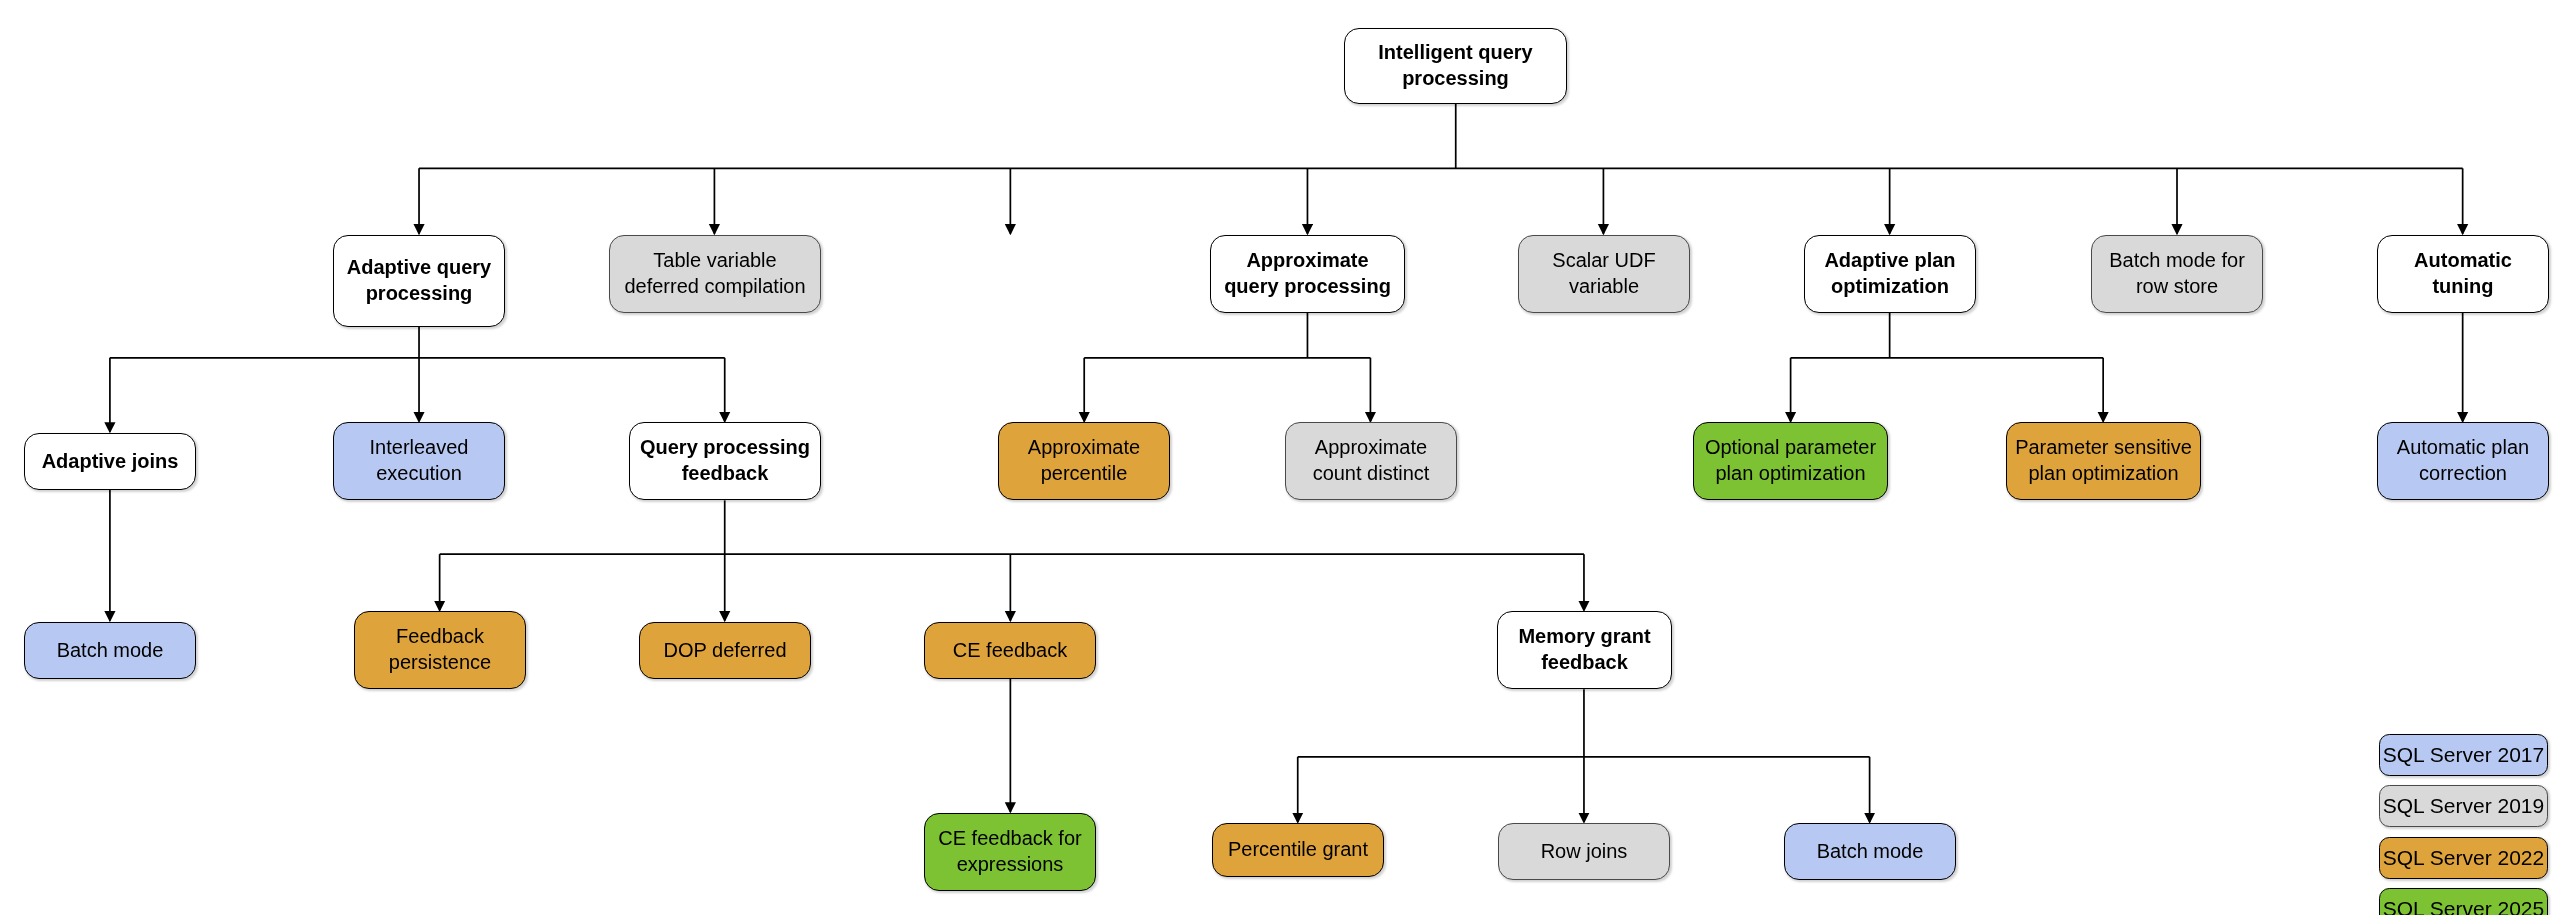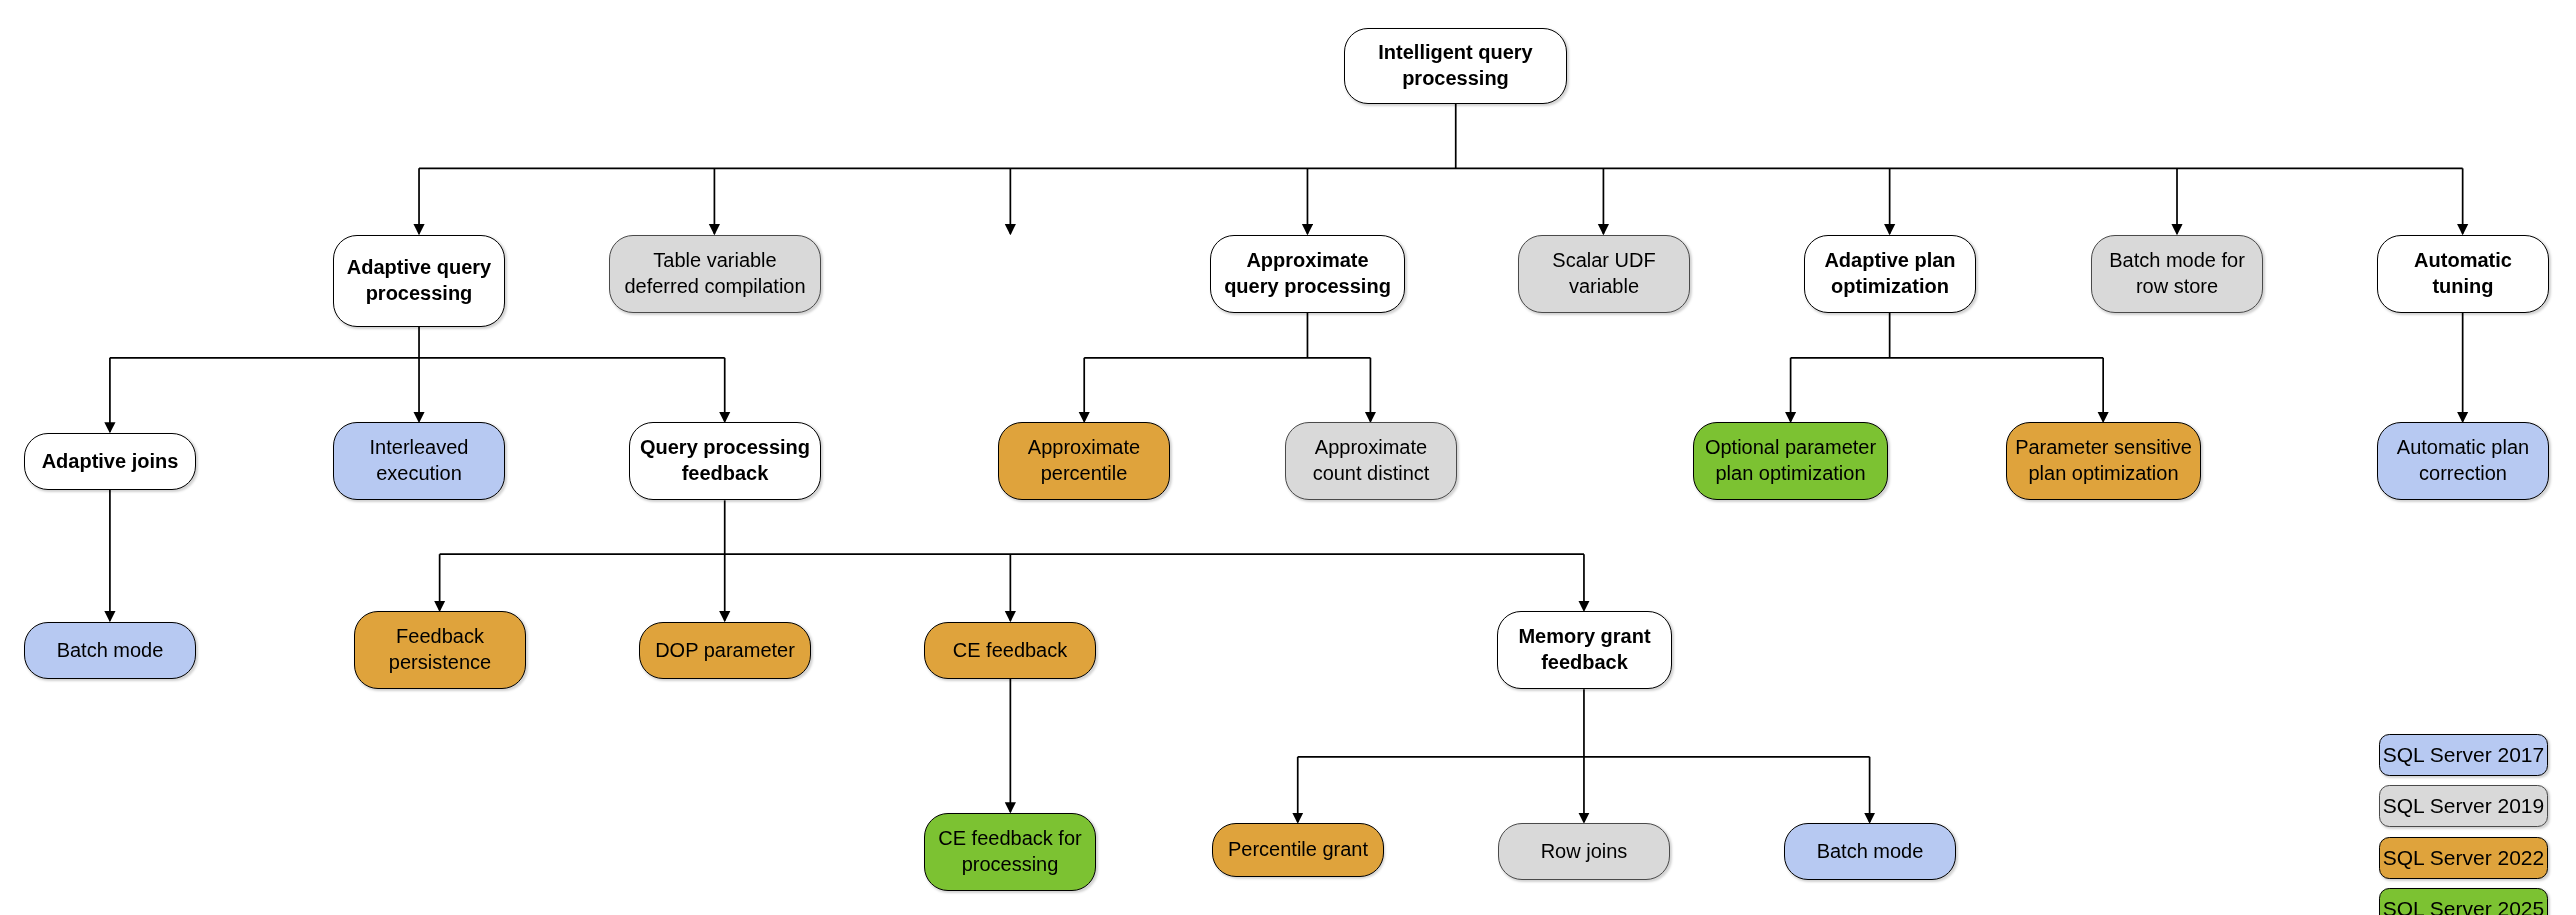--- a/index.html
+++ b/index.html
@@ -1,20 +1,20 @@
 <!DOCTYPE html>
 <html style="--white: #FFFFFF; --blue: #B7C9F2; --gray: #D9D9D9; --gold: #DFA33C; --green: #7CC232; --line: #000000;font-size:9.2px"><head>
 <meta charset="utf-8">
 <style>
   html,body{margin:0;padding:0;background:#ffffff;}
   .canvas{position:relative;width:2576px;height:916px;background:#ffffff;overflow:hidden;
           font-family:"Liberation Sans", sans-serif;}
   svg.edges{position:absolute;left:0;top:0;width:2576px;height:916px;}
   .n{position:absolute;box-sizing:border-box;display:flex;align-items:center;justify-content:center;
-     text-align:center;white-space:pre-line;border:1.7px solid var(--line);border-radius:24px;
+     text-align:center;white-space:pre-line;border:1.7px solid var(--line);border-radius:15px;
      background:var(--white);font-size:20px;line-height:1.28;color:#000;
      box-shadow:1.1px 1.7px 2.3px rgba(0,0,0,0.18);}
   .b{font-weight:700;}
   .blu{background:var(--blue);}
   .gry{background:var(--gray);border-color:#4a4a4a;}
   .gld{background:var(--gold);}
   .grn{background:var(--green);}
   .lg{border-radius:10.3px;font-size:21px;margin-top:41px;}
   line{stroke:var(--line);stroke-width:3;}
 </style>
@@ -100,27 +100,27 @@
   <div class="n grn" style="left:1693px;top:422px;width:195px;height:78px">Optional parameter
 plan optimization</div>
   <div class="n gld" style="left:2006px;top:422px;width:195px;height:78px">Parameter sensitive
 plan optimization</div>
   <div class="n blu" style="left:2377px;top:422px;width:172px;height:78px">Automatic plan
 correction</div>
 
   <div class="n blu" style="left:24px;top:622px;width:172px;height:57px">Batch mode</div>
   <div class="n gld" style="left:354px;top:611px;width:172px;height:78px">Feedback
 persistence</div>
-  <div class="n gld" style="left:639px;top:622px;width:172px;height:57px">DOP parameter</div>
+  <div class="n gld" style="left:639px;top:622px;width:172px;height:57px">DOP deferred</div>
   <div class="n gld" style="left:924px;top:622px;width:172px;height:57px">CE feedback</div>
   <div class="n b" style="left:1497px;top:611px;width:175px;height:78px">Memory grant
 feedback</div>
 
   <div class="n grn" style="left:924px;top:813px;width:172px;height:78px">CE feedback for
-processing</div>
+expressions</div>
   <div class="n gld" style="left:1212px;top:823px;width:172px;height:54px">Percentile grant</div>
   <div class="n gry" style="left:1498px;top:823px;width:172px;height:57px">Row joins</div>
   <div class="n blu" style="left:1784px;top:823px;width:172px;height:57px">Batch mode</div>
 
   <div class="n blu lg" style="left:2379px;top:693px;width:169px;height:42px">SQL Server 2017</div>
   <div class="n gry lg" style="left:2379px;top:744px;width:169px;height:42px">SQL Server 2019</div>
   <div class="n gld lg" style="left:2379px;top:796px;width:169px;height:42px">SQL Server 2022</div>
   <div class="n grn lg" style="left:2379px;top:847px;width:169px;height:42px">SQL Server 2025</div>
 
 </div>

